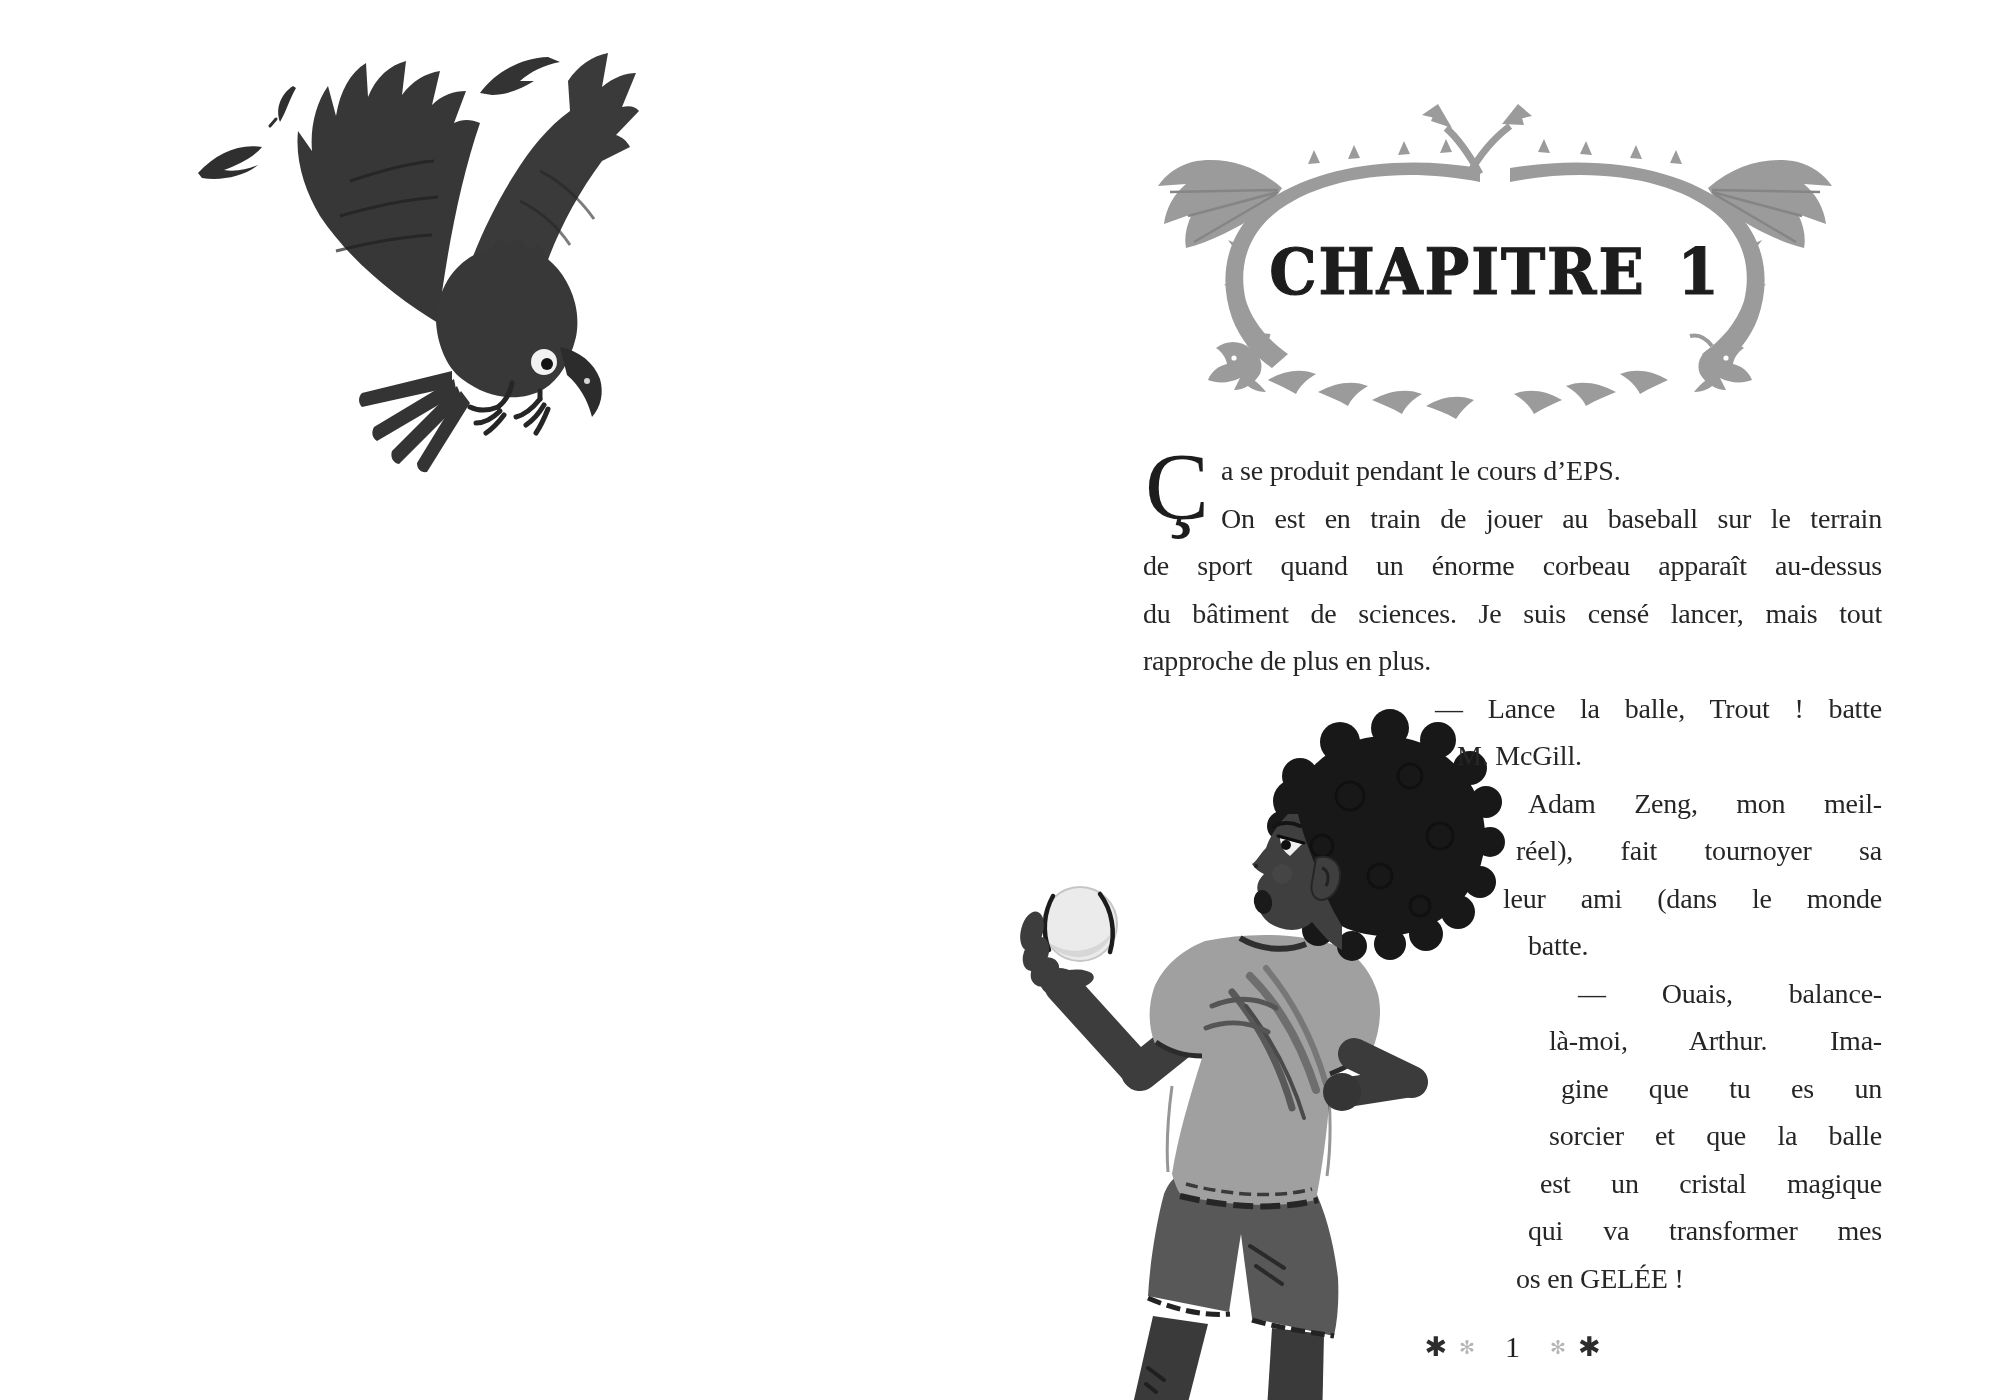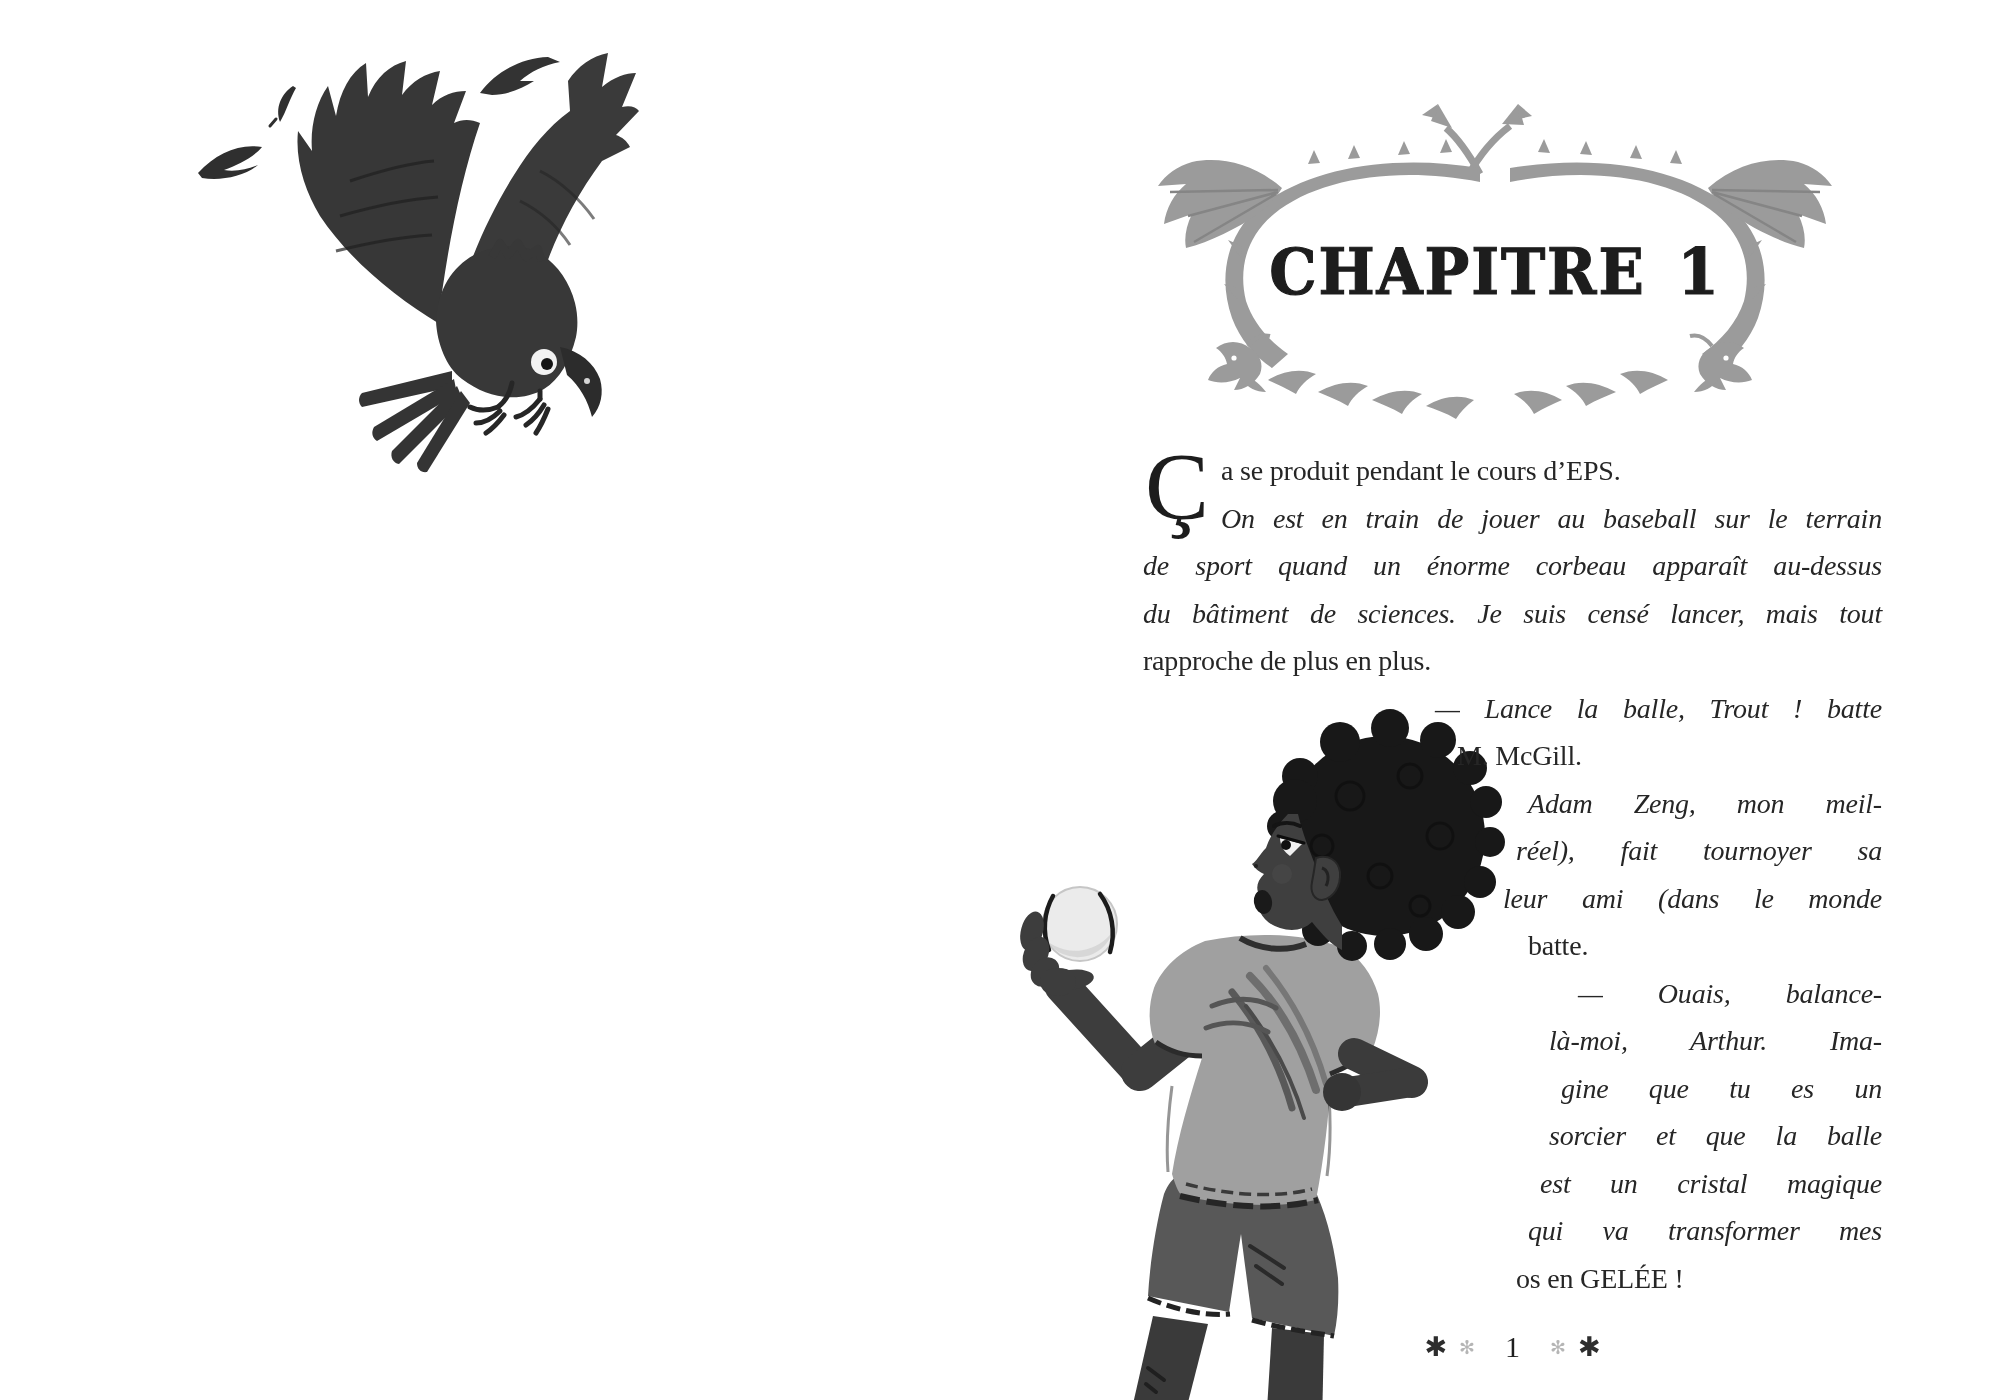--- a/index.html
+++ b/index.html
@@ -9,21 +9,21 @@
   .crow-svg{left:140px;top:5px;}
   .frame-svg{left:1150px;top:70px;}
   .boy-svg{left:950px;top:680px;}
   .chapter-title{position:absolute;left:1150px;top:208px;width:690px;text-align:center;
       font-family:"DejaVu Serif","Liberation Serif",serif;font-weight:700;font-size:64px;
       letter-spacing:2px;word-spacing:10px;color:#1d1d1d;transform:scaleX(.93);
       -webkit-text-stroke:1.2px #1d1d1d;}
   .bodytext{position:absolute;left:1143px;top:421px;width:739px;font-size:28px;
       letter-spacing:-0.2px;color:#262626;}
   .ln{height:47.5px;line-height:47.5px;overflow:visible;}
-  .j{text-align:justify;text-align-last:justify;font-style:italic;}
+  .j{text-align:justify;text-align-last:justify;}
   .dropcap{position:absolute;left:2px;top:-8px;font-size:96px;line-height:1;color:#1d1d1d;
       font-family:"Liberation Serif",serif;}
   .indent-dc{padding-left:78px;}
   .footer{position:absolute;left:1143px;top:1306px;width:739px;display:flex;
       justify-content:center;align-items:center;}
   .star-dark{font-size:27px;color:#2d2d2d;line-height:1;}
   .star-light{font-size:19px;color:#b5b5b5;line-height:1;margin-left:12px;}
   .pagenum{font-size:30px;color:#1f1f1f;margin:0 30px;line-height:1;
       font-family:"Liberation Serif",serif;}
   .star-light2{font-size:19px;color:#b5b5b5;line-height:1;margin-right:12px;}

